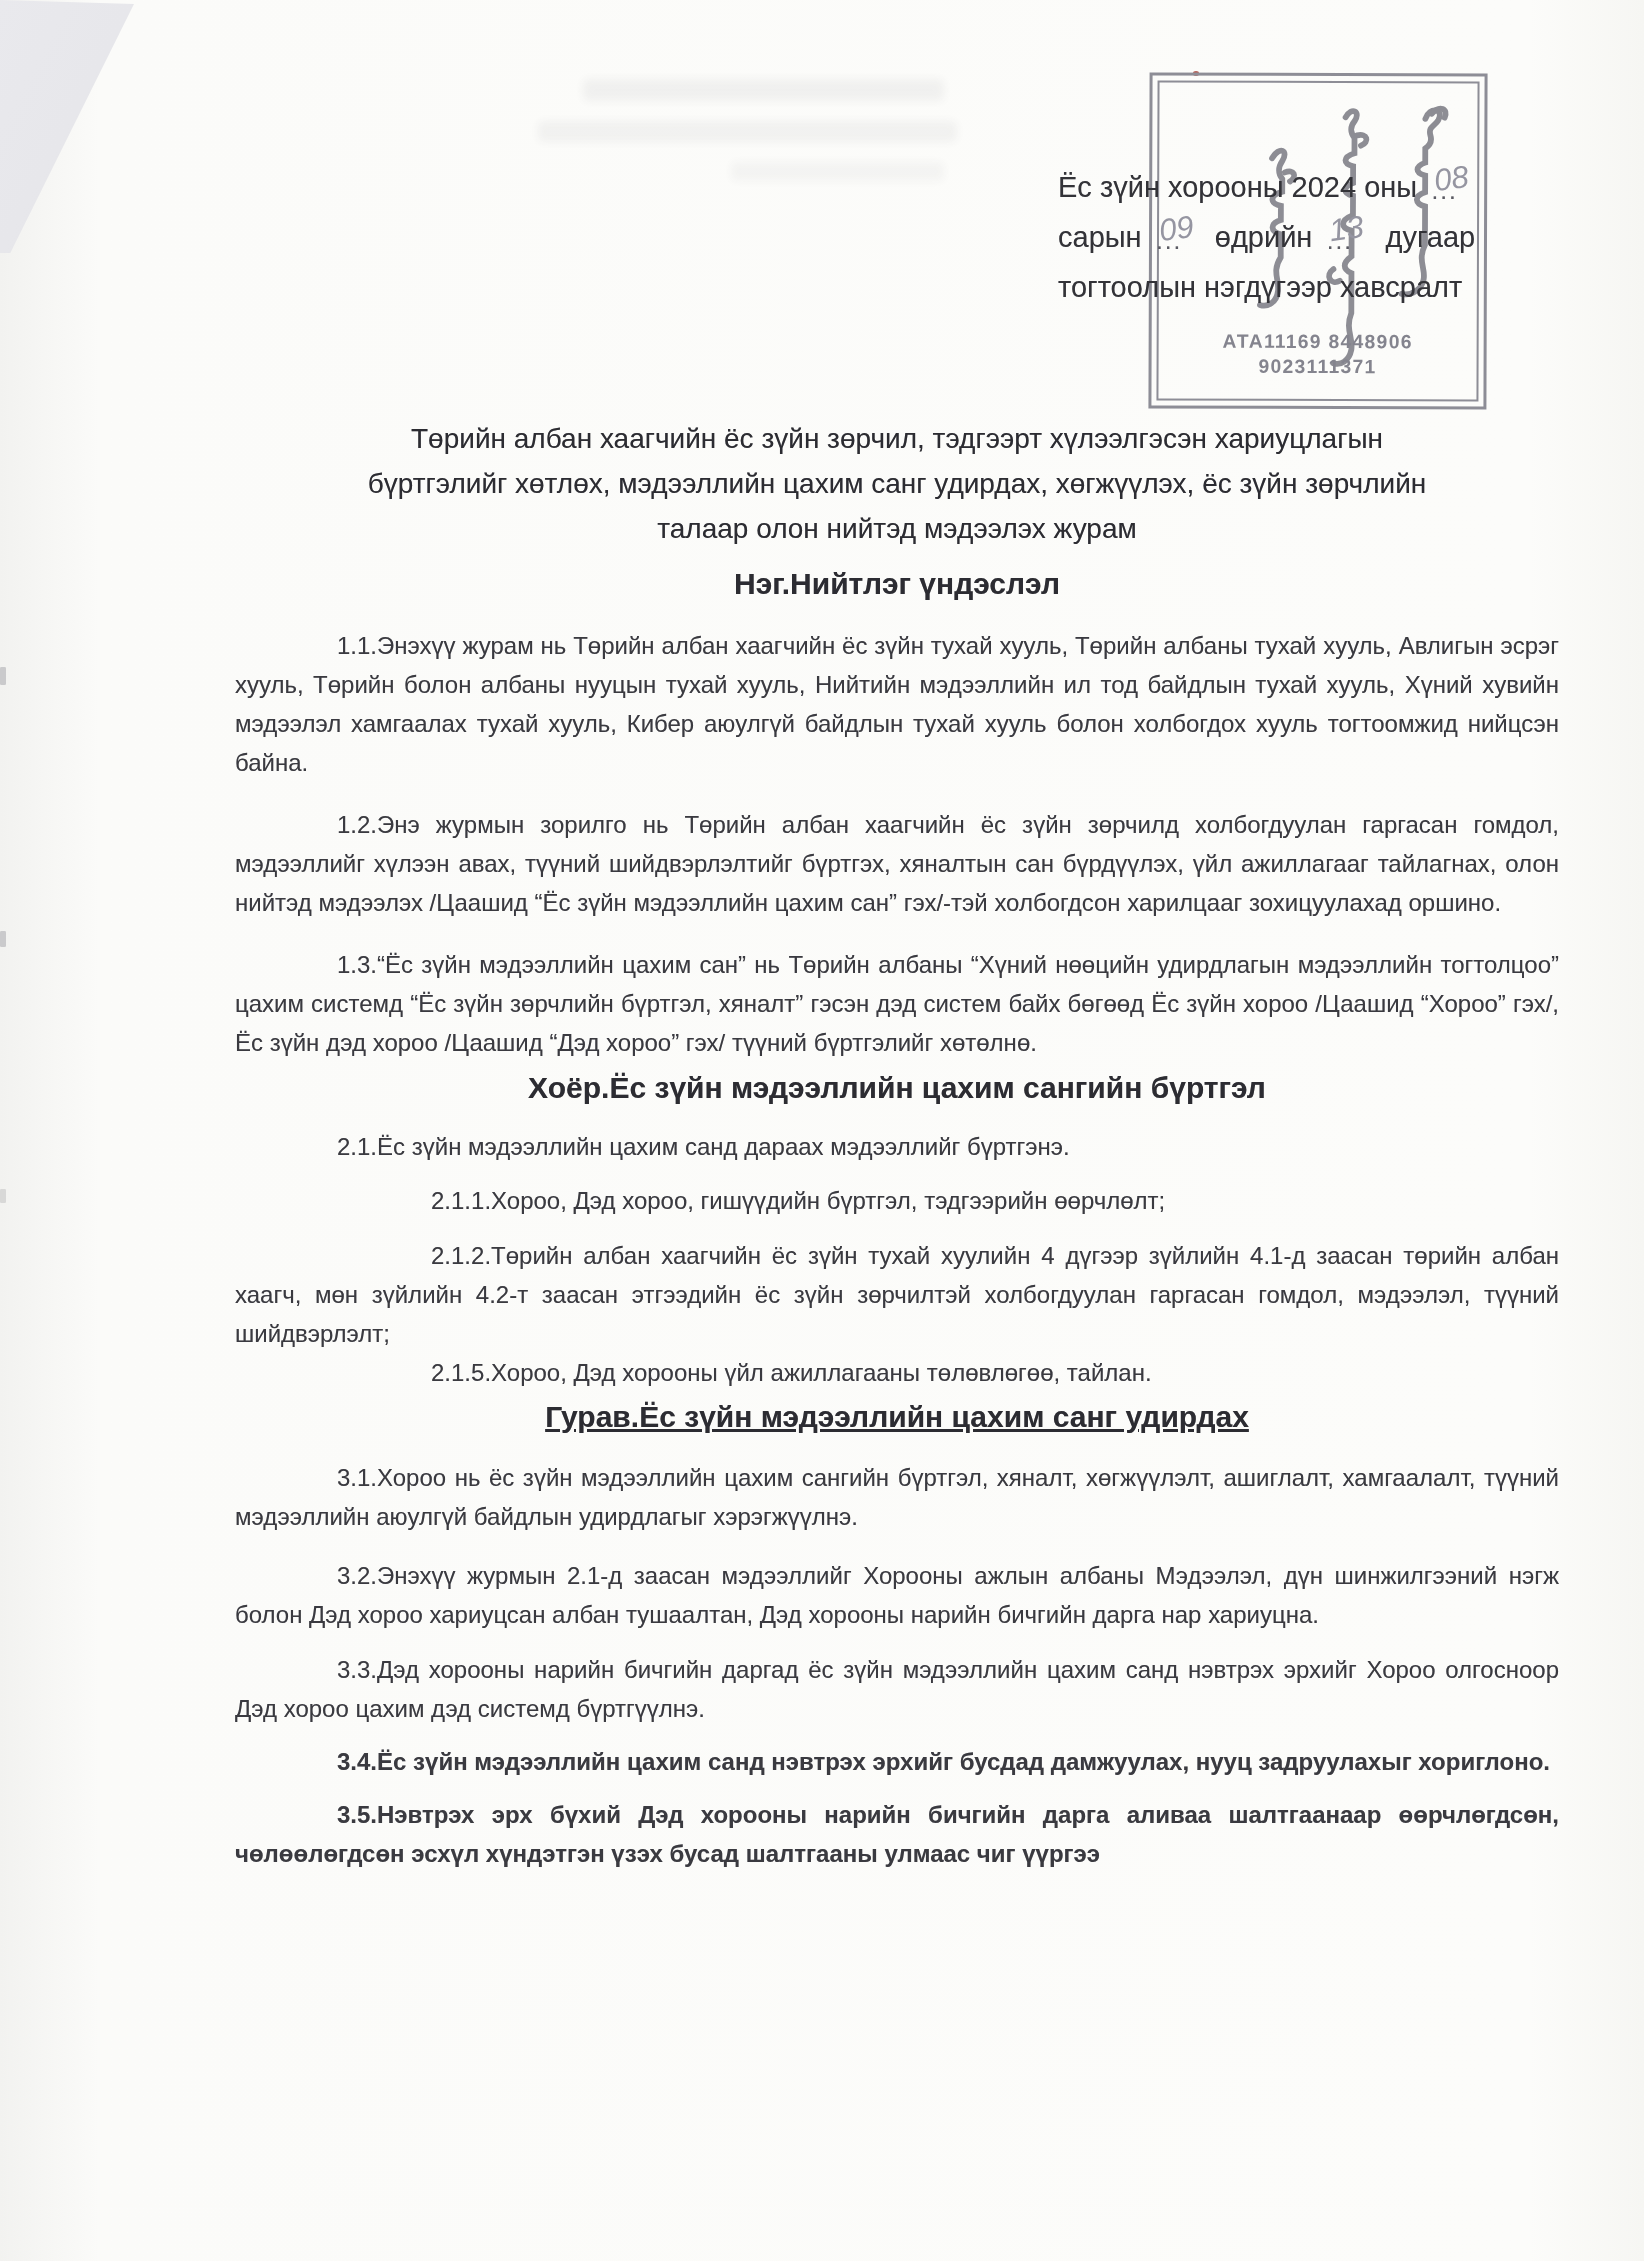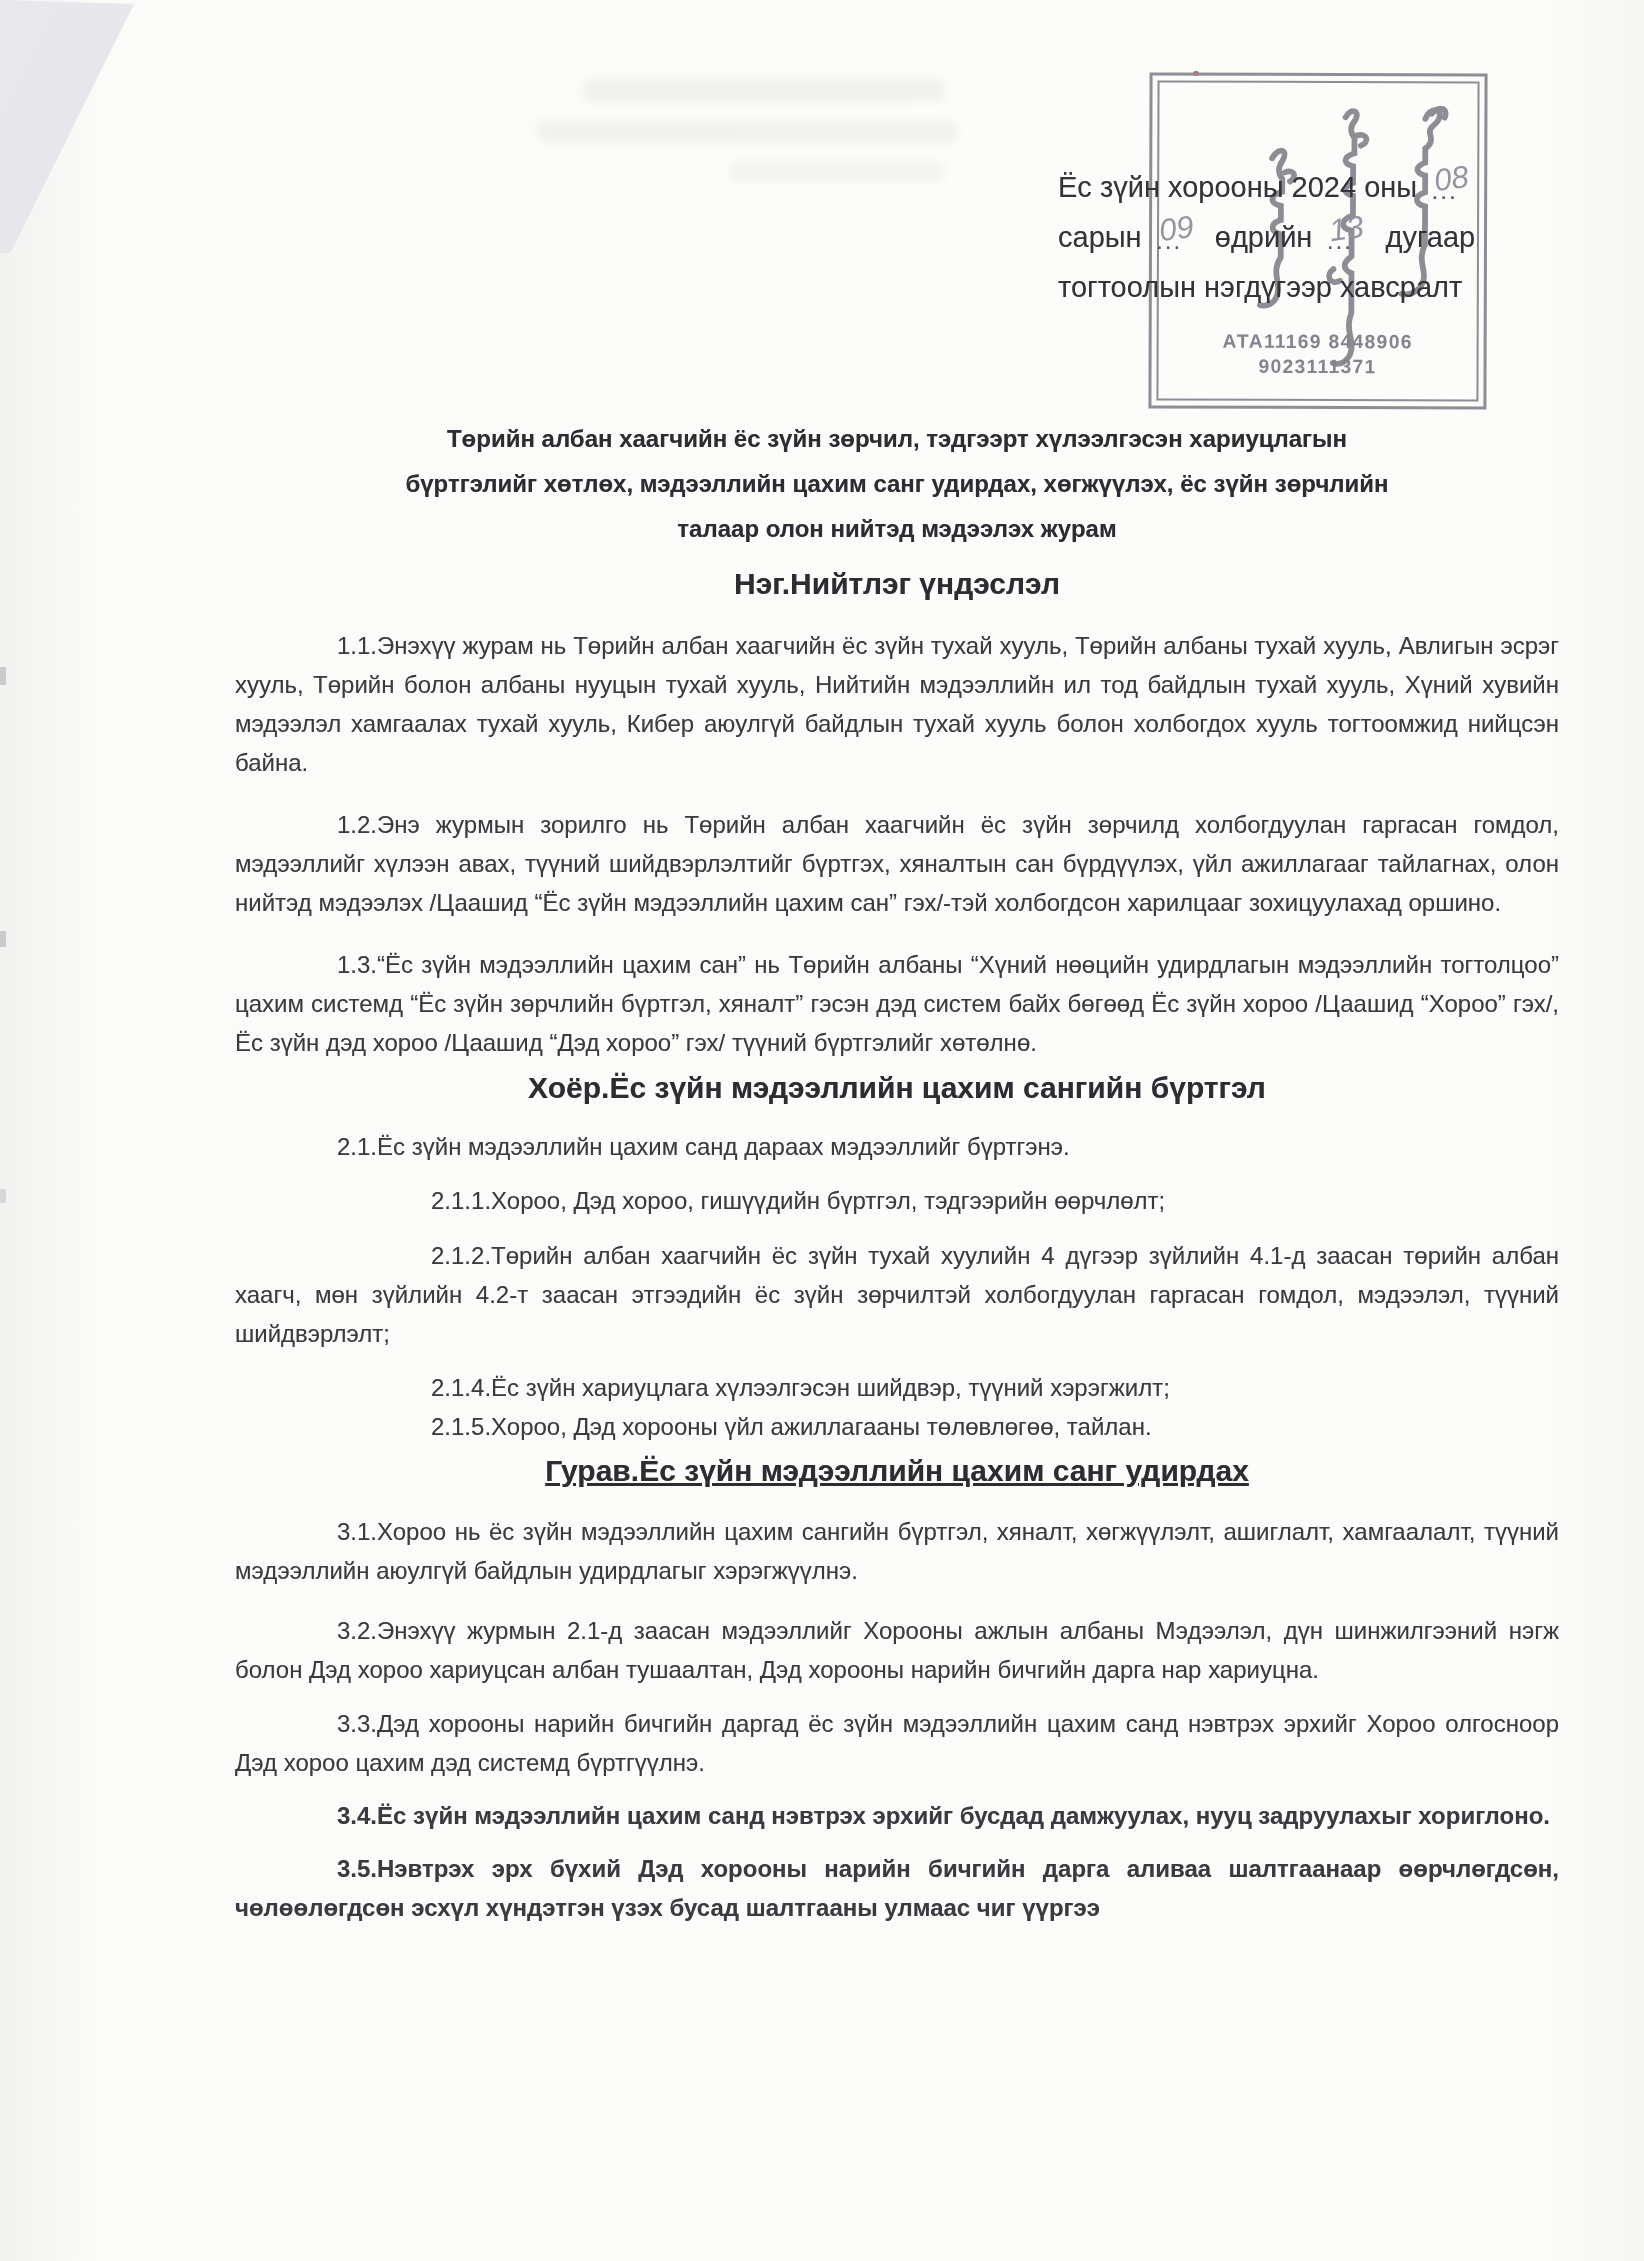--- a/index.html
+++ b/index.html
@@ -50,21 +50,21 @@
   .blank .dots{position:absolute;left:6.4px;bottom:0;font-size:24.5px;letter-spacing:1.9px;color:#5a5a62;line-height:13px;}
   .blank .hand{
     position:absolute;left:9px;bottom:2.6px;
     font-size:31px;font-style:italic;color:#9595a1;
     transform:rotate(-8deg);line-height:31px;
     text-shadow:none;font-weight:400;
   }
   
   .content{position:absolute;left:235px;top:416px;width:1324px;}
   .title{
-    font-size:24px;font-weight:bold;line-height:45px;
+    font-size:28px;font-weight:normal;line-height:45px;
     text-align:center;color:#2c2c32;
     text-shadow:0 0 0.6px rgba(44,44,50,.4);
   }
   .heading{
     font-size:30px;font-weight:bold;text-align:center;color:#2c2c32;
     line-height:39px;text-shadow:0 0 0.6px rgba(44,44,50,.4);
   }
   .h1m{margin-top:13px;}
   .h2m{margin-top:6.4px;}
   .h3m{margin-top:5.2px;text-decoration:underline;}
@@ -132,21 +132,20 @@
 
     <div class="heading h1m">Нэг.Нийтлэг үндэслэл</div>
     <div class="para">1.1.Энэхүү журам нь Төрийн албан хаагчийн ёс зүйн тухай хууль, Төрийн албаны тухай хууль, Авлигын эсрэг хууль, Төрийн болон албаны нууцын тухай хууль, Нийтийн мэдээллийн ил тод байдлын тухай хууль, Хүний хувийн мэдээлэл хамгаалах тухай хууль, Кибер аюулгүй байдлын тухай хууль болон холбогдох хууль тогтоомжид нийцсэн байна.</div>
     <div class="para">1.2.Энэ журмын зорилго нь Төрийн албан хаагчийн ёс зүйн зөрчилд холбогдуулан гаргасан гомдол, мэдээллийг хүлээн авах, түүний шийдвэрлэлтийг бүртгэх, хяналтын сан бүрдүүлэх, үйл ажиллагааг тайлагнах, олон нийтэд мэдээлэх /Цаашид “Ёс зүйн мэдээллийн цахим сан” гэх/-тэй холбогдсон харилцааг зохицуулахад оршино.</div>
     <div class="para">1.3.“Ёс зүйн мэдээллийн цахим сан” нь Төрийн албаны “Хүний нөөцийн удирдлагын мэдээллийн тогтолцоо” цахим системд “Ёс зүйн зөрчлийн бүртгэл, хяналт” гэсэн дэд систем байх бөгөөд Ёс зүйн хороо /Цаашид “Хороо” гэх/, Ёс зүйн дэд хороо /Цаашид “Дэд хороо” гэх/ түүний бүртгэлийг хөтөлнө.</div>
 
     <div class="heading h2m">Хоёр.Ёс зүйн мэдээллийн цахим сангийн бүртгэл</div>
     <div class="para m30">2.1.Ёс зүйн мэдээллийн цахим санд дараах мэдээллийг бүртгэнэ.</div>
     <div class="para sub">2.1.1.Хороо, Дэд хороо, гишүүдийн бүртгэл, тэдгээрийн өөрчлөлт;</div>
     <div class="para sub">2.1.2.Төрийн албан хаагчийн ёс зүйн тухай хуулийн 4 дүгээр зүйлийн 4.1-д заасан төрийн албан хаагч, мөн зүйлийн 4.2-т заасан этгээдийн ёс зүйн зөрчилтэй холбогдуулан гаргасан гомдол, мэдээлэл, түүний шийдвэрлэлт;</div>
-    <div class="para sub">2.1.4.Ёс зүйн хариуцлага хүлээлгэсэн шийдвэр, түүний хэрэгжилт;</div>
     <div class="para sub tight">2.1.5.Хороо, Дэд хорооны үйл ажиллагааны төлөвлөгөө, тайлан.</div>
 
     <div class="heading h3m">Гурав.Ёс зүйн мэдээллийн цахим санг удирдах</div>
     <div class="para m34">3.1.Хороо нь ёс зүйн мэдээллийн цахим сангийн бүртгэл, хяналт, хөгжүүлэлт, ашиглалт, хамгаалалт, түүний мэдээллийн аюулгүй байдлын удирдлагыг хэрэгжүүлнэ.</div>
     <div class="para m32">3.2.Энэхүү журмын 2.1-д заасан мэдээллийг Хорооны ажлын албаны Мэдээлэл, дүн шинжилгээний нэгж болон Дэд хороо хариуцсан албан тушаалтан, Дэд хорооны нарийн бичгийн дарга нар хариуцна.</div>
     <div class="para m24">3.3.Дэд хорооны нарийн бичгийн даргад ёс зүйн мэдээллийн цахим санд нэвтрэх эрхийг Хороо олгосноор Дэд хороо цахим дэд системд бүртгүүлнэ.</div>
     <div class="para m22">3.4.Ёс зүйн мэдээллийн цахим санд нэвтрэх эрхийг бусдад дамжуулах, нууц задруулахыг хориглоно.</div>
     <div class="para m22">3.5.Нэвтрэх эрх бүхий Дэд хорооны нарийн бичгийн дарга аливаа шалтгаанаар өөрчлөгдсөн, чөлөөлөгдсөн эсхүл хүндэтгэн үзэх бусад шалтгааны улмаас чиг үүргээ</div>
   </div>
 

